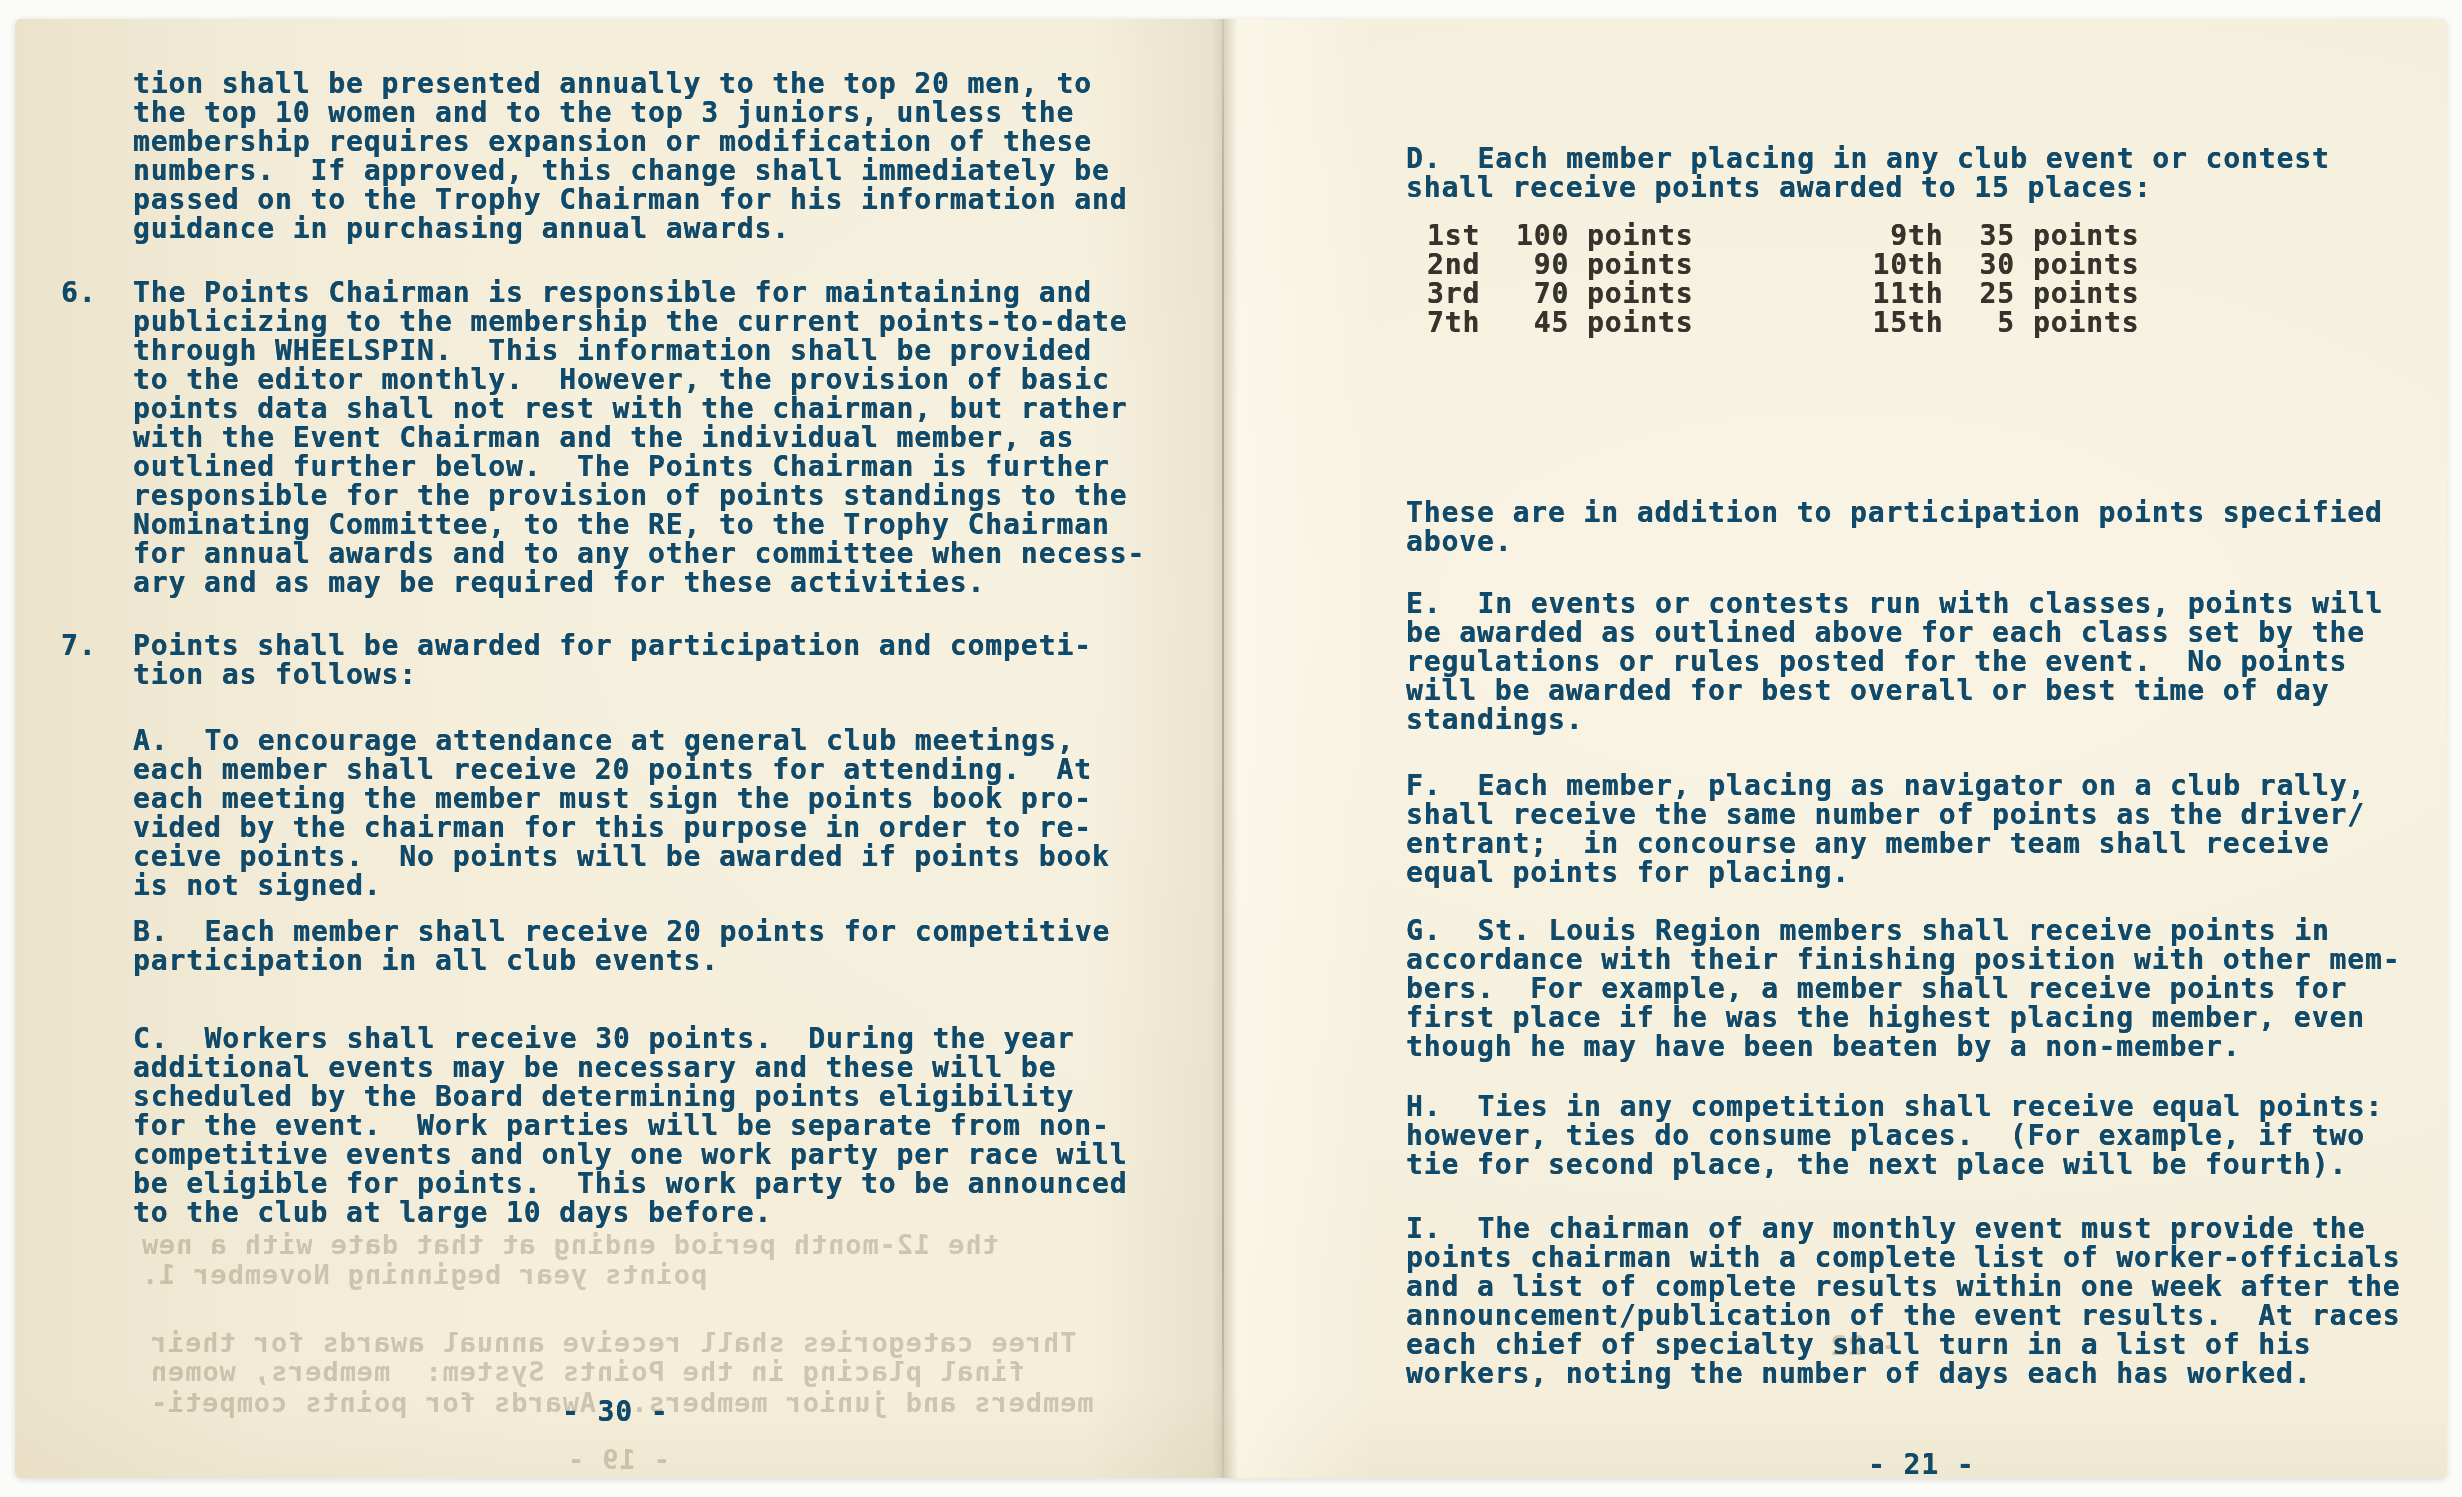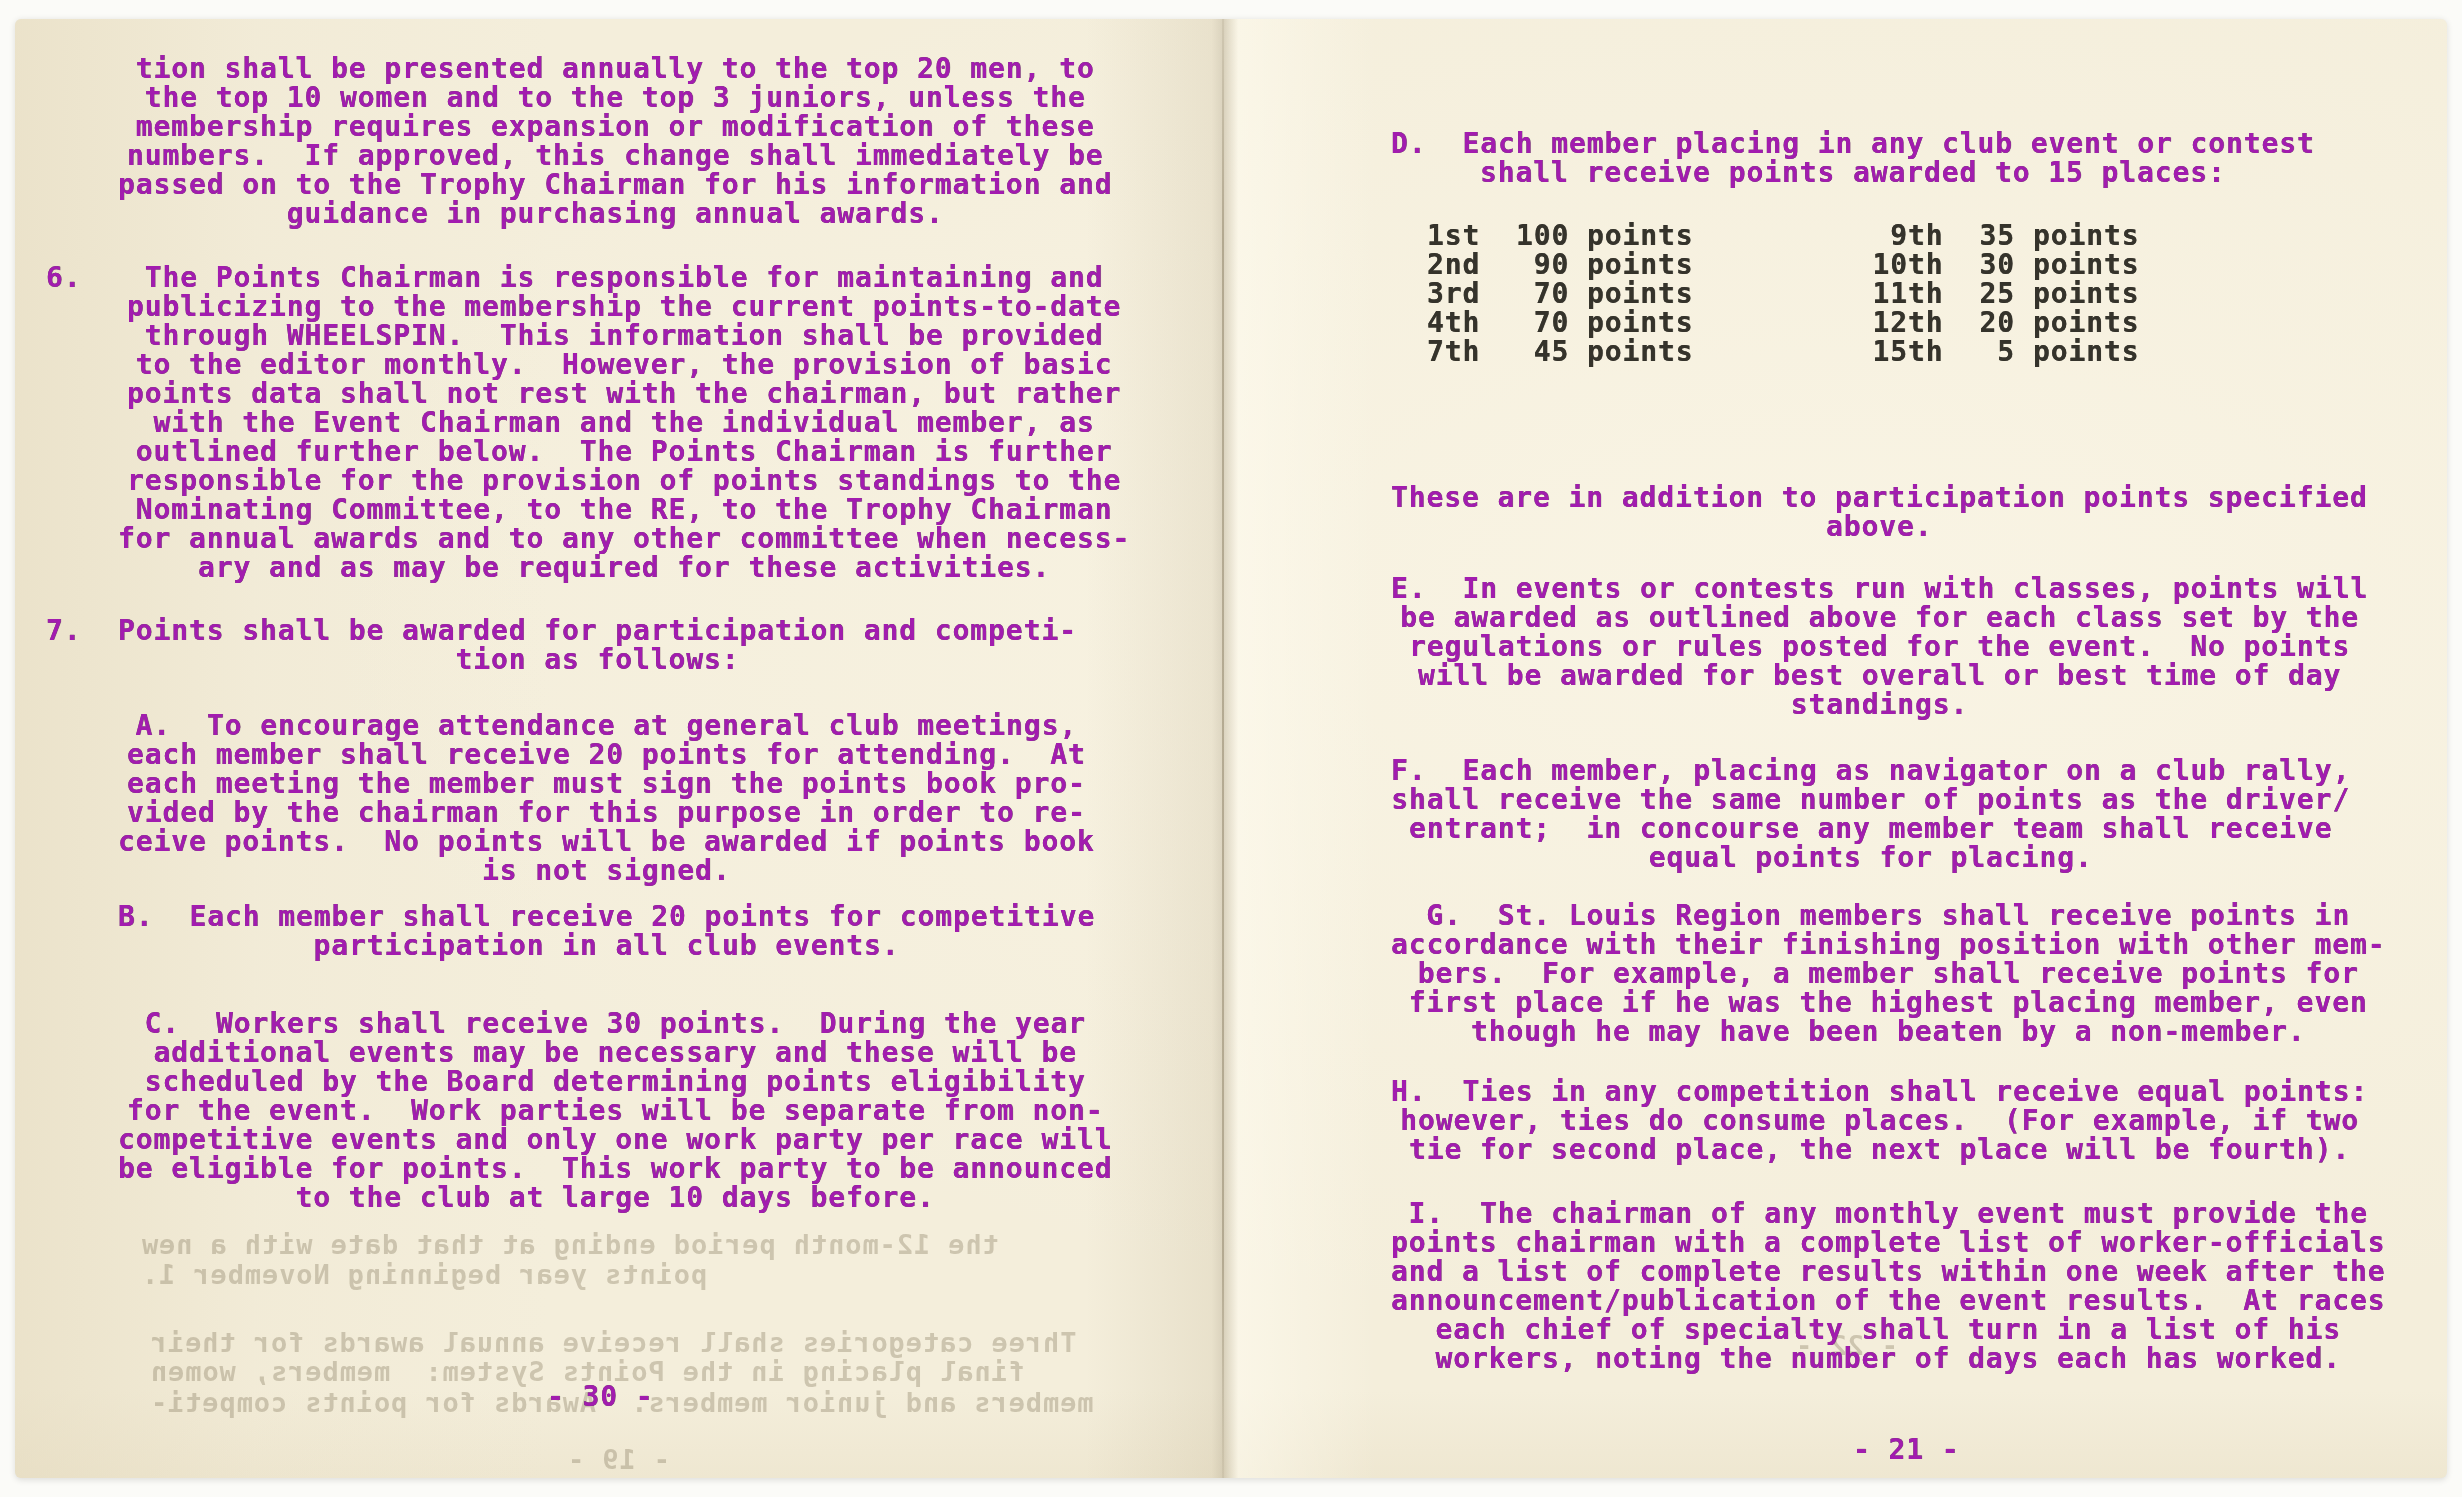--- a/index.html
+++ b/index.html
@@ -19,27 +19,26 @@
       #f4eedb;
     border-radius:5.9px;
     box-shadow:0 1.2px 5.9px rgba(0,0,0,0.12);
   }
   .spine{
     position:absolute;left:1207px;top:0;width:1.8px;height:100%;
     background:linear-gradient(180deg, rgba(118,104,74,0.10), rgba(118,104,74,0.40) 15%, rgba(118,104,74,0.38) 85%, rgba(118,104,74,0.08));
   }
   
   .tblock{
-    position:absolute;margin:2px;
+    position:absolute;margin:17px;
     font:700 28px/29px "DejaVu Sans Mono",monospace;
     letter-spacing:0.9px;
-    color:#a21caf;
+    color:#0c4a6e;
     white-space:pre;
     text-shadow:0 0 0.6px rgba(53,51,43,0.78), 0.4px 0.4px 0 rgba(53,51,43,0.28);
-    text-align:center;
   }
   .labelgap{display:inline-block;width:36px;}
   
   .ptable{position:absolute;left:1427px;top:221px;}
   .trow{display:flex;height:29px;align-items:flex-start;
     font:700 28px/29px "DejaVu Sans Mono",monospace;letter-spacing:0.9px;color:#35332b;
     text-shadow:0 0 0.6px rgba(53,51,43,0.78), 0.4px 0.4px 0 rgba(53,51,43,0.28);}
   .trow span{white-space:pre;display:block;}
   .cell-p1{width:89px;}
   .cell-sp{width:179px;}
@@ -141,28 +140,20 @@
       </div>
     <div class="trow">
         <span class="cell-p1">3rd</span>
         <span> 70 points</span>
         <span class="cell-sp"></span>
         <span>11th</span>
         <span class="cell-g2"></span>
         <span>25 points</span>
       </div>
     <div class="trow">
-        <span class="cell-p1">4th</span>
-        <span> 70 points</span>
-        <span class="cell-sp"></span>
-        <span>12th</span>
-        <span class="cell-g2"></span>
-        <span>20 points</span>
-      </div>
-    <div class="trow">
         <span class="cell-p1">7th</span>
         <span> 45 points</span>
         <span class="cell-sp"></span>
         <span>15th</span>
         <span class="cell-g2"></span>
         <span> 5 points</span>
       </div>
   </div>
 
   <pre class="tblock" style="left:1389px;top:481px">These are in addition to participation points specified

